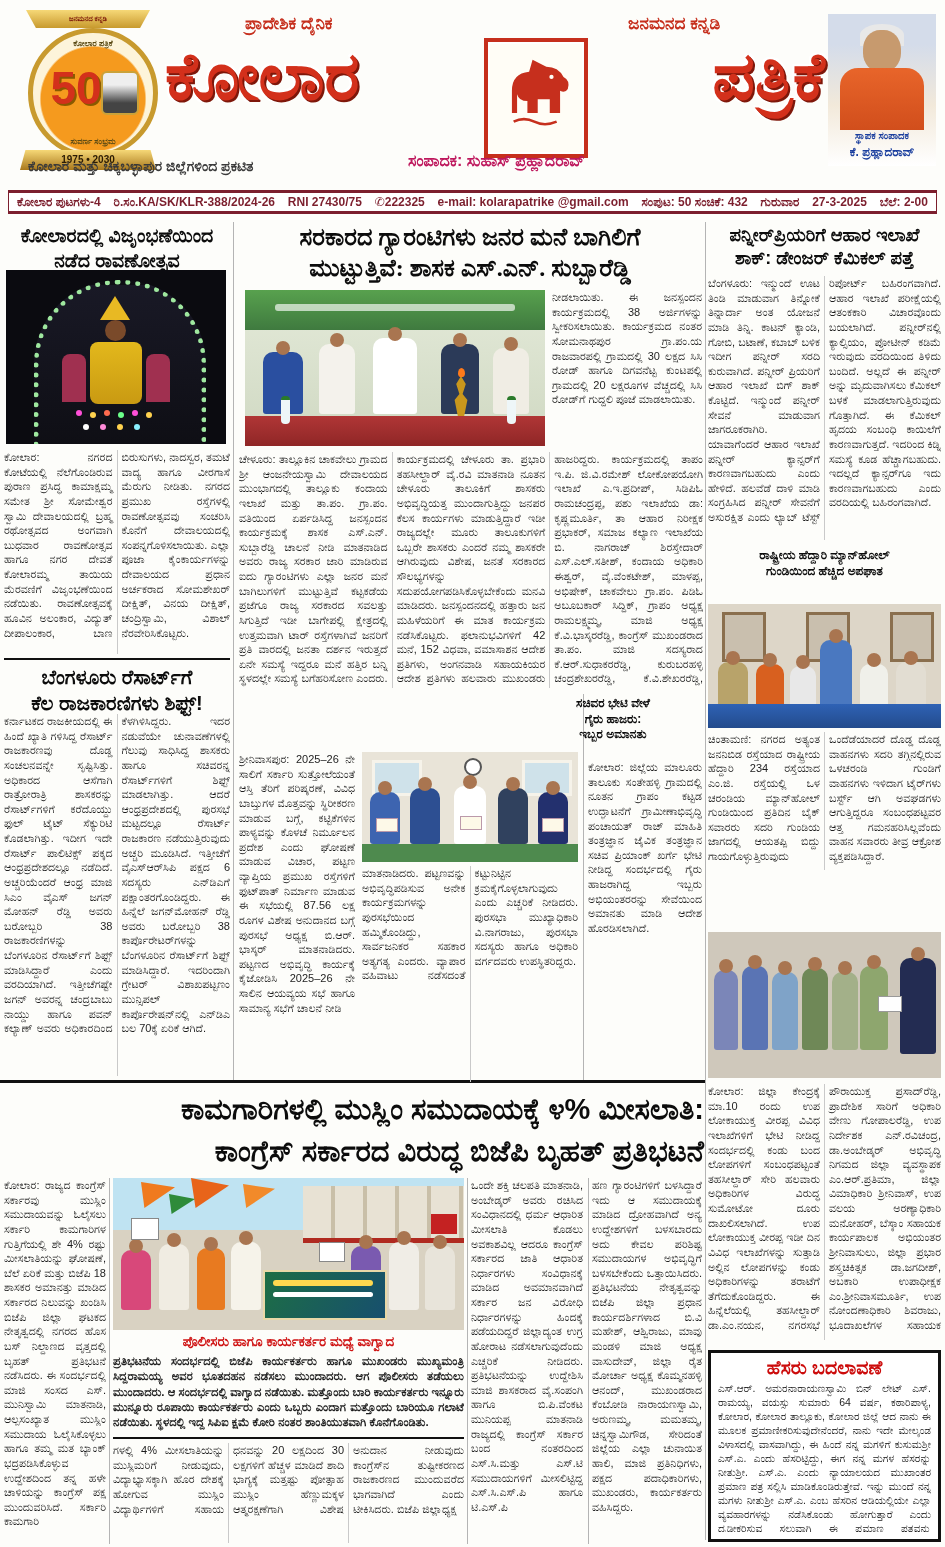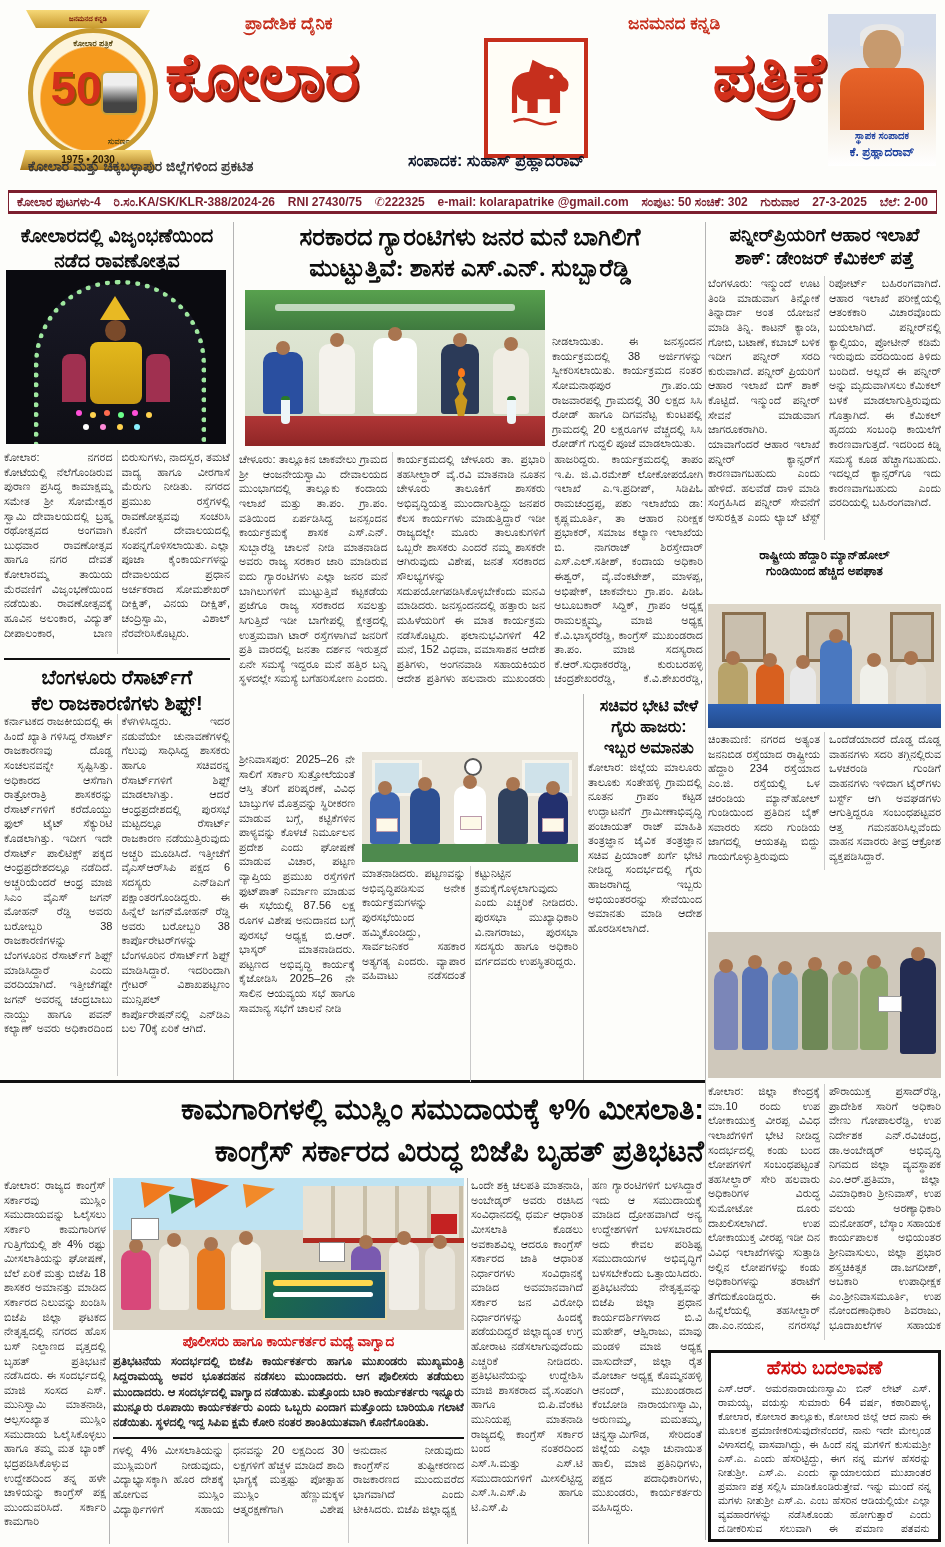--- a/index.html
+++ b/index.html
@@ -26,21 +26,21 @@
 <div id="page">
 
   <div class="abs" style="left:0;top:0;width:945px;height:188px;">
 
     <div class="abs" style="left:12px;top:8px;width:152px;height:176px;">
       <div class="abs" style="left:14px;top:2px;width:124px;height:18px;background:linear-gradient(#f6d877,#c89a2e);clip-path:polygon(0 0,100% 0,92% 100%,8% 100%);text-align:center;font-size:7px;font-weight:bold;color:#7a1408;line-height:18px;">ಜನಮನದ ಕನ್ನಡಿ</div>
       <div class="abs" style="left:16px;top:20px;width:120px;height:120px;border-radius:50%;border:5px solid #c89a2e;background:radial-gradient(circle at 50% 55%, #f59a1e 58%, #fdf4da 60%);overflow:hidden;">
         <div class="abs" style="left:0;top:6px;width:100%;text-align:center;font-size:8px;font-weight:bold;color:#5a4a14;">ಕೋಲಾರ ಪತ್ರಿಕೆ</div>
         <div class="abs" style="left:8px;top:28px;width:70px;text-align:center;font-size:46px;font-weight:bold;color:#d3301b;text-shadow:2px 2px 0 #8a5a00;">50</div>
         <div class="abs" style="left:68px;top:38px;width:34px;height:40px;border-radius:6px;background:linear-gradient(#efefef 30%,#444 75%);border:2px solid #caa23a;"></div>
-        <div class="abs" style="left:0;bottom:6px;width:100%;text-align:right;font-size:8px;font-weight:bold;color:#5a4a14;">ಸುವರ್ಣ ಸಂಭ್ರಮ</div>
+        <div class="abs" style="left:0;bottom:6px;width:100%;text-align:center;font-size:8px;font-weight:bold;color:#5a4a14;">ಸುವರ್ಣ ಸಂಭ್ರಮ</div>
       </div>
       <div class="abs" style="left:8px;top:142px;width:136px;height:20px;background:linear-gradient(#f6d877,#a9781c);clip-path:polygon(4% 0,96% 0,100% 100%,0 100%);text-align:center;font-size:10px;font-weight:bold;color:#2c1c04;line-height:20px;">1975 • 2030</div>
     </div>
 
     <div class="abs" style="left:245px;top:14px;width:220px;font-size:17px;font-weight:bold;color:#c62f1d;">ಪ್ರಾದೇಶಿಕ ದೈನಿಕ</div>
     <div class="abs" style="left:628px;top:14px;width:220px;font-size:17px;font-weight:bold;color:#c62f1d;">ಜನಮನದ ಕನ್ನಡಿ</div>
 
     <div class="abs" style="left:165px;top:38px;width:660px;height:118px;display:flex;align-items:flex-start;justify-content:space-between;">
       <span class="masttitle" style="font-size:66px;">ಕೋಲಾರ</span>
       <span class="abs" style="position:static;display:inline-block;width:96px;height:112px;border:4px solid #c62f1d;box-shadow:0 0 0 2px #fff inset;background:#fffdf6;">
@@ -55,30 +55,30 @@
 
     <div class="abs" style="left:828px;top:14px;width:108px;height:152px;background:linear-gradient(#d4dcea 20%,#f2e9da 60%,#ffffff);overflow:hidden;">
       <div class="abs" style="left:32px;top:10px;width:44px;height:22px;border-radius:50% 50% 0 0;background:#e8e8e8;"></div>
       <div class="abs" style="left:35px;top:16px;width:38px;height:42px;border-radius:45%;background:#c79a6e;"></div>
       <div class="abs" style="left:12px;top:54px;width:84px;height:62px;border-radius:18px 18px 0 0;background:linear-gradient(#e8652a,#d14e1c);"></div>
       <div class="abs" style="left:0;top:116px;width:100%;text-align:center;font-size:10px;font-weight:bold;color:#1b3f9e;">ಸ್ಥಾಪಕ ಸಂಪಾದಕ</div>
       <div class="abs" style="left:0;top:131px;width:100%;text-align:center;font-size:12px;font-weight:bold;color:#1b3f9e;">ಕೆ. ಪ್ರಹ್ಲಾದರಾವ್</div>
     </div>
 
     <div class="abs" style="left:28px;top:158px;width:360px;font-size:14px;font-weight:bold;color:#3a3a3a;">ಕೋಲಾರ ಮತ್ತು ಚಿಕ್ಕಬಳ್ಳಾಪುರ ಜಿಲ್ಲೆಗಳಿಂದ ಪ್ರಕಟಿತ</div>
-    <div class="abs" style="left:408px;top:152px;width:320px;font-size:16px;font-weight:bold;color:#0f172a;">ಸಂಪಾದಕ: ಸುಹಾಸ್ ಪ್ರಹ್ಲಾದರಾವ್</div>
+    <div class="abs" style="left:408px;top:152px;width:320px;font-size:16px;font-weight:bold;color:#be185d;">ಸಂಪಾದಕ: ಸುಹಾಸ್ ಪ್ರಹ್ಲಾದರಾವ್</div>
   </div>
 
   <div class="abs" style="left:8px;top:190px;width:929px;height:24px;border-top:3px solid #7c1f2e;border-bottom:3px solid #7c1f2e;border-left:1px solid #7c1f2e;border-right:1px solid #7c1f2e;display:flex;align-items:center;justify-content:space-between;padding:0 8px;box-sizing:border-box;background:#fff;">
     <span class="infoitem">ಕೋಲಾರ ಪುಟಗಳು-4</span>
     <span class="infoitem">ರಿ.ಸಂ.KA/SK/KLR-388/2024-26</span>
     <span class="infoitem">RNI 27430/75</span>
     <span class="infoitem">✆222325</span>
     <span class="infoitem">e-mail: kolarapatrike @gmail.com</span>
-    <span class="infoitem">ಸಂಪುಟ: 50 ಸಂಚಿಕೆ: 302</span>
+    <span class="infoitem">ಸಂಪುಟ: 50 ಸಂಚಿಕೆ: 432</span>
     <span class="infoitem">ಗುರುವಾರ</span>
     <span class="infoitem">27-3-2025</span>
     <span class="infoitem">ಬೆಲೆ: 2-00</span>
   </div>
 
   <div class="abs vrule" style="left:233px;top:222px;height:858px;"></div>
   <div class="abs vrule" style="left:705px;top:222px;height:1318px;"></div>
   <div class="abs vrule" style="left:583px;top:694px;height:388px;"></div>
   <div class="abs hrule" style="left:4px;top:658px;width:226px;height:2px;"></div>
   <div class="abs hrule" style="left:0;top:1080px;width:705px;height:3px;"></div>
@@ -109,41 +109,41 @@
     <div class="fig" style="left:74px;top:54px;width:36px;height:70px;background:#f4f2ec;"></div>
     <div class="fig" style="left:128px;top:48px;width:44px;height:76px;background:#ffffff;"></div>
     <div class="fig" style="left:196px;top:54px;width:38px;height:70px;background:#2b3a58;"></div>
     <div class="fig" style="left:248px;top:58px;width:36px;height:66px;background:#f0ede4;"></div>
     <div class="abs" style="left:208px;top:86px;width:16px;height:40px;background:#c9971c;clip-path:polygon(50% 0,80% 20%,60% 45%,90% 60%,70% 100%,30% 100%,10% 60%,40% 45%,20% 20%);"></div>
     <div class="abs" style="left:213px;top:78px;width:7px;height:9px;border-radius:50% 50% 50% 50%/60% 60% 40% 40%;background:#ff7a1a;"></div>
     <div class="abs" style="left:0;top:126px;width:300px;height:30px;background:linear-gradient(#b03636,#8f2626);"></div>
     <div class="abs" style="left:36px;top:106px;width:9px;height:24px;border-radius:4px;background:#eef6f8;border-top:4px solid #2a7a2a;"></div>
     <div class="abs" style="left:262px;top:106px;width:9px;height:24px;border-radius:4px;background:#eef6f8;border-top:4px solid #2a7a2a;"></div>
   </div>
-  <div class="abs bodytxt" style="left:552px;top:290px;width:150px;height:158px;margin-top:44px;">ನೀಡಲಾಯಿತು. ಈ ಜನಸ್ಪಂದನ ಕಾರ್ಯಕ್ರಮದಲ್ಲಿ 38 ಅರ್ಜಿಗಳನ್ನು ಸ್ವೀಕರಿಸಲಾಯಿತು. ಕಾರ್ಯಕ್ರಮದ ನಂತರ ಸೋಮನಾಥಪುರ ಗ್ರಾ.ಪಂ.ಯ ರಾಜವಾರಪಲ್ಲಿ ಗ್ರಾಮದಲ್ಲಿ 30 ಲಕ್ಷದ ಸಿಸಿ ರೋಡ್ ಹಾಗೂ ದಿಗವನೆಟ್ಟ ಕುಂಟಪಲ್ಲಿ ಗ್ರಾಮದಲ್ಲಿ 20 ಲಕ್ಷರೂಗಳ ವೆಚ್ಚದಲ್ಲಿ ಸಿಸಿ ರೋಡ್‌ಗೆ ಗುದ್ದಲಿ ಪೂಜೆ ಮಾಡಲಾಯಿತು.</div>
+  <div class="abs bodytxt" style="left:552px;top:290px;width:150px;height:158px;">ನೀಡಲಾಯಿತು. ಈ ಜನಸ್ಪಂದನ ಕಾರ್ಯಕ್ರಮದಲ್ಲಿ 38 ಅರ್ಜಿಗಳನ್ನು ಸ್ವೀಕರಿಸಲಾಯಿತು. ಕಾರ್ಯಕ್ರಮದ ನಂತರ ಸೋಮನಾಥಪುರ ಗ್ರಾ.ಪಂ.ಯ ರಾಜವಾರಪಲ್ಲಿ ಗ್ರಾಮದಲ್ಲಿ 30 ಲಕ್ಷದ ಸಿಸಿ ರೋಡ್ ಹಾಗೂ ದಿಗವನೆಟ್ಟ ಕುಂಟಪಲ್ಲಿ ಗ್ರಾಮದಲ್ಲಿ 20 ಲಕ್ಷರೂಗಳ ವೆಚ್ಚದಲ್ಲಿ ಸಿಸಿ ರೋಡ್‌ಗೆ ಗುದ್ದಲಿ ಪೂಜೆ ಮಾಡಲಾಯಿತು.</div>
   <div class="abs bodytxt cols3" style="left:239px;top:452px;width:464px;height:236px;">ಚೇಳೂರು: ತಾಲ್ಲೂಕಿನ ಚಾಕವೇಲು ಗ್ರಾಮದ ಶ್ರೀ ಆಂಜನೇಯಸ್ವಾಮಿ ದೇವಾಲಯದ ಮುಂಭಾಗದಲ್ಲಿ ತಾಲ್ಲೂಕು ಕಂದಾಯ ಇಲಾಖೆ ಮತ್ತು ತಾ.ಪಂ. ಗ್ರಾ.ಪಂ. ವತಿಯಿಂದ ಏರ್ಪಡಿಸಿದ್ದ ಜನಸ್ಪಂದನ ಕಾರ್ಯಕ್ರಮಕ್ಕೆ ಶಾಸಕ ಎಸ್.ಎನ್. ಸುಬ್ಬಾರೆಡ್ಡಿ ಚಾಲನೆ ನೀಡಿ ಮಾತನಾಡಿದ ಅವರು ರಾಜ್ಯ ಸರಕಾರ ಜಾರಿ ಮಾಡಿರುವ ಐದು ಗ್ಯಾರಂಟಿಗಳು ಎಲ್ಲಾ ಜನರ ಮನೆ ಬಾಗಿಲುಗಳಿಗೆ ಮುಟ್ಟುತ್ತಿವೆ ಕಟ್ಟಕಡೆಯ ಪ್ರಜೆಗೂ ರಾಜ್ಯ ಸರಕಾರದ ಸವಲತ್ತು ಸಿಗುತ್ತಿದೆ ಇಡೀ ಬಾಗೇಪಲ್ಲಿ ಕ್ಷೇತ್ರದಲ್ಲಿ ಉತ್ತಮವಾಗಿ ಟಾರ್ ರಸ್ತೆಗಳಾಗಿವೆ ಜನರಿಗೆ ಪ್ರತಿ ವಾರದಲ್ಲಿ ಜನತಾ ದರ್ಶನ ಇರುತ್ತದೆ ಏನೇ ಸಮಸ್ಯೆ ಇದ್ದರೂ ಮನೆ ಹತ್ತಿರ ಬನ್ನಿ ಸ್ಥಳದಲ್ಲೇ ಸಮಸ್ಯೆ ಬಗೆಹರಿಸೋಣ ಎಂದರು. ಕಾರ್ಯಕ್ರಮದಲ್ಲಿ ಚೇಳೂರು ತಾ. ಪ್ರಭಾರಿ ತಹಸೀಲ್ದಾರ್ ವೈ.ರವಿ ಮಾತನಾಡಿ ನೂತನ ಚೇಳೂರು ತಾಲೂಕಿಗೆ ಶಾಸಕರು ಅಭಿವೃದ್ಧಿಯತ್ತ ಮುಂದಾಗುತ್ತಿದ್ದು ಜನಪರ ಕೆಲಸ ಕಾರ್ಯಗಳು ಮಾಡುತ್ತಿದ್ದಾರೆ ಇಡೀ ರಾಜ್ಯದಲ್ಲೇ ಮೂರು ತಾಲೂಕುಗಳಿಗೆ ಒಬ್ಬರೇ ಶಾಸಕರು ಎಂದರೆ ನಮ್ಮ ಶಾಸಕರೇ ಆಗಿರುವುದು ವಿಶೇಷ, ಜನತೆ ಸರಕಾರದ ಸೌಲಭ್ಯಗಳನ್ನು ಸದುಪಯೋಗಪಡಿಸಿಕೊಳ್ಳಬೇಕೆಂದು ಮನವಿ ಮಾಡಿದರು. ಜನಸ್ಪಂದನದಲ್ಲಿ ಹತ್ತಾರು ಜನ ಮಹಿಳೆಯರಿಗೆ ಈ ಮಾತ ಕಾರ್ಯಕ್ರಮ ನಡೆಸಿಕೊಟ್ಟರು. ಫಲಾನುಭವಿಗಳಿಗೆ 42 ಮನೆ, 152 ವಿಧವಾ, ವಮಾಸಾಶನ ಆದೇಶ ಪ್ರತಿಗಳು, ಅಂಗನವಾಡಿ ಸಹಾಯಕಿಯರ ಆದೇಶ ಪ್ರತಿಗಳು ಹಲವಾರು ಮುಖಂಡರು ಹಾಜರಿದ್ದರು. ಕಾರ್ಯಕ್ರಮದಲ್ಲಿ ತಾಪಂ ಇ.ಪಿ. ಜಿ.ವಿ.ರಮೇಶ್ ಲೋಕೋಪಯೋಗಿ ಇಲಾಖೆ ಎ.ಇ.ಪ್ರದೀಪ್, ಸಿಡಿಪಿಓ ರಾಮಚಂದ್ರಪ್ಪ, ಪಶು ಇಲಾಖೆಯ ಡಾ: ಕೃಷ್ಣಮೂರ್ತಿ, ತಾ ಆಹಾರ ನಿರೀಕ್ಷಕ ಪ್ರಭಾಕರ್, ಸಮಾಜ ಕಲ್ಯಾಣ ಇಲಾಖೆಯ ಬಿ. ನಾಗರಾಜ್ ಶಿರಸ್ತೇದಾರ್ ಎಸ್.ಎಲ್.ಸತೀಶ್, ಕಂದಾಯ ಅಧಿಕಾರಿ ಈಶ್ವರ್, ವೈ.ವೆಂಕಟೇಶ್, ಮಾಳಪ್ಪ, ಅಭಿಷೇಕ್, ಚಾಕವೇಲು ಗ್ರಾ.ಪಂ. ಪಿಡಿಓ ಅಬೂಬಕಾರ್ ಸಿದ್ದಿಕ್, ಗ್ರಾಪಂ ಅಧ್ಯಕ್ಷ ರಾಮಲಕ್ಷ್ಮಮ್ಮ, ಮಾಜಿ ಅಧ್ಯಕ್ಷ ಕೆ.ವಿ.ಭಾಸ್ಕರರೆಡ್ಡಿ, ಕಾಂಗ್ರೆಸ್ ಮುಖಂಡರಾದ ತಾ.ಪಂ. ಮಾಜಿ ಸದಸ್ಯರಾದ ಕೆ.ಆರ್.ಸುಧಾಕರರೆಡ್ಡಿ, ಕುರುಬರಹಳ್ಳಿ ಚಂದ್ರಶೇಖರರೆಡ್ಡಿ, ಕೆ.ವಿ.ಶೇಖರರೆಡ್ಡಿ, ಚೇಳೂರು ಎಸ್.ಶ್ರೀನಿವಾಸರೆಡ್ಡಿ, ಕೆ.ಎಸ್.ಪ್ರಕಾಶ್‌ರೆಡ್ಡಿ, ಪಾಪಿರೆಡ್ಡಿಪಲ್ಲಿ ಸುದಾಕರರೆಡ್ಡಿ ಸೇರಿದಂತೆ ಹಲವಾರು ಮುಖಂಡರು ಹಾಜರಿದ್ದರು.</div>
 
   <div class="abs bodytxt" style="left:239px;top:752px;width:116px;height:330px;">ಶ್ರೀನಿವಾಸಪುರ: 2025–26 ನೇ ಸಾಲಿಗೆ ಸರ್ಕಾರಿ ಸುತ್ತೋಲೆಯಂತೆ ಆಸ್ತಿ ತೆರಿಗೆ ಪರಿಷ್ಕರಣೆ, ವಿವಿಧ ಬಾಬ್ತುಗಳ ಮೊತ್ತವನ್ನು ಸ್ಥಿರೀಕರಣ ಮಾಡುವ ಬಗ್ಗೆ, ಕಟ್ಟಿಕೆಗಳಿನ ಪಾಳ್ಯವನ್ನು ಕೊಳಚೆ ನಿರ್ಮೂಲನ ಪ್ರದೇಶ ಎಂದು ಘೋಷಣೆ ಮಾಡುವ ವಿಚಾರ, ಪಟ್ಟಣ ವ್ಯಾಪ್ತಿಯ ಪ್ರಮುಖ ರಸ್ತೆಗಳಿಗೆ ಫುಟ್‌ಪಾತ್ ನಿರ್ಮಾಣ ಮಾಡುವ ಈ ಸಭೆಯಲ್ಲಿ 87.56 ಲಕ್ಷ ರೂಗಳ ವಿಶೇಷ ಅನುದಾನದ ಬಗ್ಗೆ ಪುರಸಭೆ ಅಧ್ಯಕ್ಷ ಬಿ.ಆರ್. ಭಾಸ್ಕರ್ ಮಾತನಾಡಿದರು. ಪಟ್ಟಣದ ಅಭಿವೃದ್ಧಿ ಕಾರ್ಯಕ್ಕೆ ಕೈಜೋಡಿಸಿ 2025–26 ನೇ ಸಾಲಿನ ಆಯವ್ಯಯ ಸಭೆ ಹಾಗೂ ಸಾಮಾನ್ಯ ಸಭೆಗೆ ಚಾಲನೆ ನೀಡಿ</div>
   <div class="photo" style="left:362px;top:752px;width:216px;height:110px;background:#e9e4d8;">
     <div class="abs" style="left:10px;top:8px;width:44px;height:30px;background:#cfe2ea;border:3px solid #f6f3ea;"></div>
     <div class="abs" style="left:160px;top:8px;width:44px;height:30px;background:#cfe2ea;border:3px solid #f6f3ea;"></div>
     <div class="abs" style="left:102px;top:6px;width:14px;height:14px;border-radius:50%;background:#fff;border:2px solid #555;"></div>
     <div class="fig" style="left:8px;top:40px;width:30px;height:52px;background:#3d64b0;"></div>
     <div class="fig" style="left:48px;top:36px;width:30px;height:56px;background:#2d4f92;"></div>
     <div class="fig" style="left:92px;top:34px;width:32px;height:58px;background:#ffffff;"></div>
     <div class="fig" style="left:136px;top:36px;width:30px;height:56px;background:#30415e;"></div>
     <div class="fig" style="left:176px;top:40px;width:30px;height:52px;background:#23306e;"></div>
     <div class="abs" style="left:14px;top:66px;width:20px;height:12px;background:#fdf9e8;border:1px solid #b9a;"></div>
     <div class="abs" style="left:98px;top:64px;width:20px;height:12px;background:#fdf9e8;border:1px solid #b9a;"></div>
     <div class="abs" style="left:180px;top:66px;width:20px;height:12px;background:#fdf9e8;border:1px solid #b9a;"></div>
     <div class="abs" style="left:0;top:92px;width:216px;height:18px;background:#4e8a4e;"></div>
   </div>
   <div class="abs bodytxt cols2" style="left:362px;top:866px;width:216px;height:216px;">ಮಾತನಾಡಿದರು. ಪಟ್ಟಣವನ್ನು ಅಭಿವೃದ್ಧಿಪಡಿಸುವ ಅನೇಕ ಕಾರ್ಯಕ್ರಮಗಳನ್ನು ಪುರಸಭೆಯಿಂದ ಹಮ್ಮಿಕೊಂಡಿದ್ದು, ಸಾರ್ವಜನಿಕರ ಸಹಕಾರ ಅತ್ಯಗತ್ಯ ಎಂದರು. ವ್ಯಾಪಾರ ವಹಿವಾಟು ನಡೆಸದಂತೆ ಕಟ್ಟುನಿಟ್ಟಿನ ಕ್ರಮಕೈಗೊಳ್ಳಲಾಗುವುದು ಎಂದು ಎಚ್ಚರಿಕೆ ನೀಡಿದರು. ಪುರಸಭಾ ಮುಖ್ಯಾಧಿಕಾರಿ ವಿ.ನಾಗರಾಜು, ಪುರಸಭಾ ಸದಸ್ಯರು ಹಾಗೂ ಅಧಿಕಾರಿ ವರ್ಗದವರು ಉಪಸ್ಥಿತರಿದ್ದರು.</div>
 
-  <div class="abs hl" style="left:592px;top:696px;width:114px;font-size:16px;">ಸಚಿವರ ಭೇಟಿ ವೇಳೆ
+  <div class="abs hl" style="left:556px;top:696px;width:114px;font-size:12px;">ಸಚಿವರ ಭೇಟಿ ವೇಳೆ
 ಗೈರು ಹಾಜರು:
 ಇಬ್ಬರ ಅಮಾನತು</div>
   <div class="abs bodytxt" style="left:588px;top:760px;width:114px;height:322px;">ಕೋಲಾರ: ಜಿಲ್ಲೆಯ ಮಾಲೂರು ತಾಲೂಕು ಸಂತೇಹಳ್ಳಿ ಗ್ರಾಮದಲ್ಲಿ ನೂತನ ಗ್ರಾಪಂ ಕಟ್ಟಡ ಉದ್ಘಾಟನೆಗೆ ಗ್ರಾಮೀಣಾಭಿವೃದ್ಧಿ ಪಂಚಾಯತ್ ರಾಜ್ ಮಾಹಿತಿ ತಂತ್ರಜ್ಞಾನ ಜೈವಿಕ ತಂತ್ರಜ್ಞಾನ ಸಚಿವ ಪ್ರಿಯಾಂಕ್ ಖರ್ಗೆ ಭೇಟಿ ನೀಡಿದ್ದ ಸಂದರ್ಭದಲ್ಲಿ ಗೈರು ಹಾಜರಾಗಿದ್ದ ಇಬ್ಬರು ಅಭಿಯಂತರರನ್ನು ಸೇವೆಯಿಂದ ಅಮಾನತು ಮಾಡಿ ಆದೇಶ ಹೊರಡಿಸಲಾಗಿದೆ.</div>
 
   <div class="abs hl" style="left:708px;top:224px;width:233px;font-size:18px;">ಪನ್ನೀರ್‌ಪ್ರಿಯರಿಗೆ ಆಹಾರ ಇಲಾಖೆ
 ಶಾಕ್: ಡೇಂಜರ್ ಕೆಮಿಕಲ್ ಪತ್ತೆ</div>
   <div class="abs bodytxt cols2" style="left:708px;top:276px;width:233px;height:264px;">ಬೆಂಗಳೂರು: ಇನ್ಮುಂದೆ ಊಟ ತಿಂಡಿ ಮಾಡುವಾಗ ತಿನ್ನೋಕೆ ತಿನ್ನಾರ್ದಾ ಅಂತ ಯೋಜನೆ ಮಾಡಿ ತಿನ್ನಿ. ಕಾಟನ್ ಕ್ಯಾಂಡಿ, ಗೋಬಿ, ಬಟಾಣೆ, ಕಬಾಬ್ ಬಳಿಕ ಇದೀಗ ಪನ್ನೀರ್ ಸರದಿ ಕುರುವಾಗಿದೆ. ಪನ್ನೀರ್ ಪ್ರಿಯರಿಗೆ ಆಹಾರ ಇಲಾಖೆ ಬಿಗ್ ಶಾಕ್ ಕೊಟ್ಟಿದೆ. ಇನ್ಮುಂದೆ ಪನ್ನೀರ್ ಸೇವನೆ ಮಾಡುವಾಗ ಜಾಗರೂಕರಾಗಿರಿ. ಯಾವಾಗೆಂದರೆ ಆಹಾರ ಇಲಾಖೆ ಪನ್ನೀರ್ ಕ್ಯಾನ್ಸರ್‌ಗೆ ಕಾರಣವಾಗಬಹುದು ಎಂದು ಹೇಳಿದೆ. ಹಲವೆಡೆ ದಾಳಿ ಮಾಡಿ ಸಂಗ್ರಹಿಸಿದ ಪನ್ನೀರ್ ಸೇವನೆಗೆ ಅಸುರಕ್ಷಿತ ಎಂದು ಲ್ಯಾಬ್ ಟೆಸ್ಟ್ ರಿಪೋರ್ಟ್ ಬಹಿರಂಗವಾಗಿದೆ. ಆಹಾರ ಇಲಾಖೆ ಪರೀಕ್ಷೆಯಲ್ಲಿ ಆತಂಕಕಾರಿ ವಿಚಾರವೊಂದು ಬಯಲಾಗಿದೆ. ಪನ್ನೀರ್‌ನಲ್ಲಿ ಕ್ಯಾಲ್ಸಿಯಂ, ಪ್ರೋಟೀನ್ ಕಡಿಮೆ ಇರುವುದು ವರದಿಯಿಂದ ತಿಳಿದು ಬಂದಿದೆ. ಅಲ್ಲದೆ ಈ ಪನ್ನೀರ್ ಅನ್ನು ಮೃದುವಾಗಿಸಲು ಕೆಮಿಕಲ್ ಬಳಕೆ ಮಾಡಲಾಗುತ್ತಿರುವುದು ಗೊತ್ತಾಗಿದೆ. ಈ ಕೆಮಿಕಲ್ ಹೃದಯ ಸಂಬಂಧಿ ಕಾಯಿಲೆಗೆ ಕಾರಣವಾಗುತ್ತದೆ. ಇದರಿಂದ ಕಿಡ್ನಿ ಸಮಸ್ಯೆ ಕೂಡ ಹೆಚ್ಚಾಗಬಹುದು. ಇದಲ್ಲದೆ ಕ್ಯಾನ್ಸರ್‌ಗೂ ಇದು ಕಾರಣವಾಗಬಹುದು ಎಂದು ವರದಿಯಲ್ಲಿ ಬಹಿರಂಗವಾಗಿದೆ.</div>
 
   <div class="abs hl" style="left:708px;top:548px;width:233px;font-size:12px;">ರಾಷ್ಟ್ರೀಯ ಹೆದ್ದಾರಿ ಮ್ಯಾನ್‌ಹೋಲ್
 ಗುಂಡಿಯಿಂದ ಹೆಚ್ಚಿದ ಅಪಘಾತ</div>

